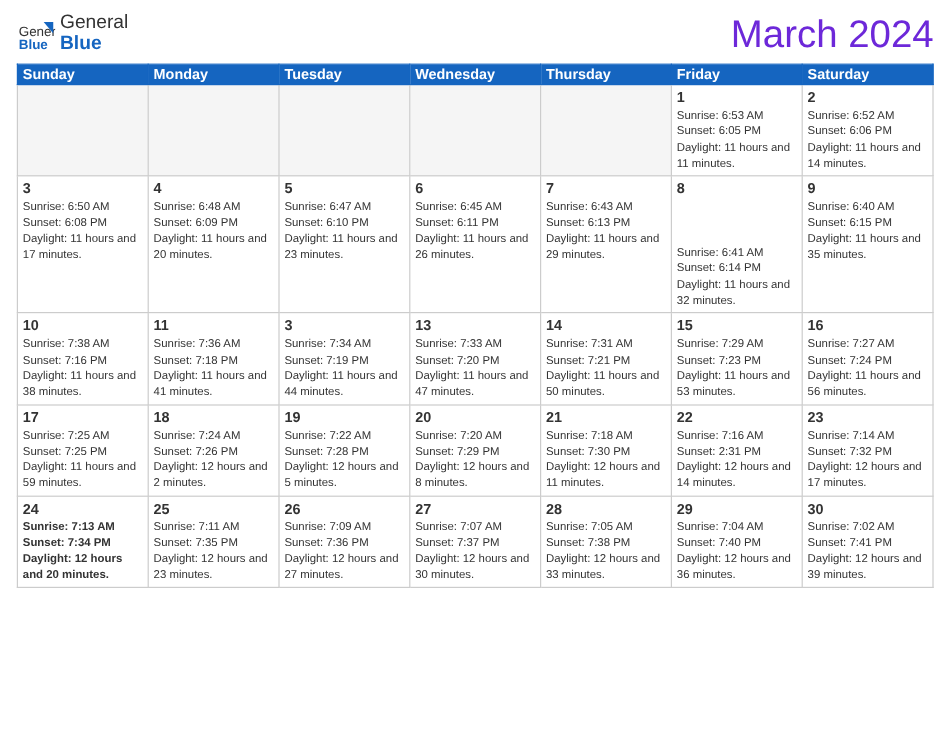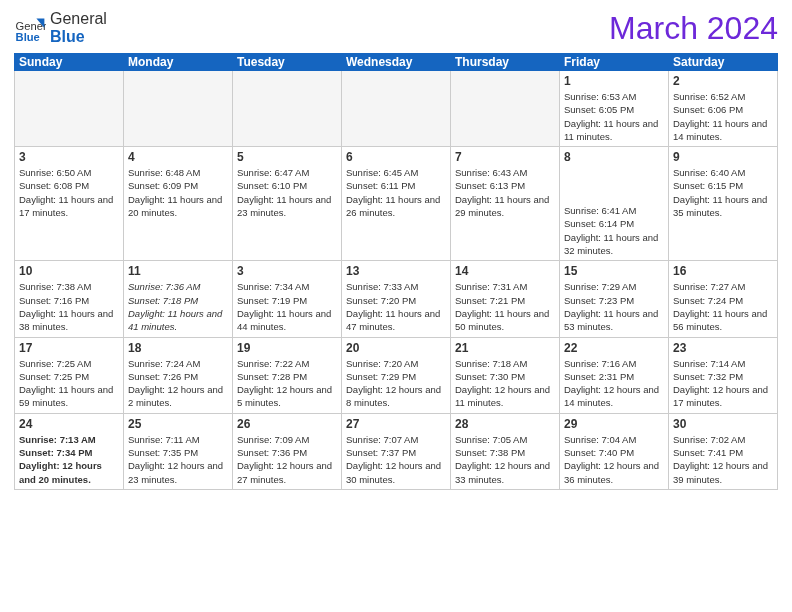--- a/index.html
+++ b/index.html
@@ -177,21 +177,21 @@
       </tr>
       <tr>
         <td>
           <span class="day-num">10</span>
           <div class="day-info" style="white-space: pre-line;">Sunrise: 7:38 AM
 Sunset: 7:16 PM
 Daylight: 11 hours and 38 minutes.</div>
         </td>
         <td>
           <span class="day-num">11</span>
-          <div class="day-info" style="white-space: pre-line; font-style: italic;">Sunrise: 7:36 AM
+          <div class="day-info" style="white-space: pre-line;">Sunrise: 7:36 AM
 Sunset: 7:18 PM
 Daylight: 11 hours and 41 minutes.</div>
         </td>
         <td>
           <span class="day-num">3</span>
           <div class="day-info" style="white-space: pre-line;">Sunrise: 7:34 AM
 Sunset: 7:19 PM
 Daylight: 11 hours and 44 minutes.</div>
         </td>
         <td>

